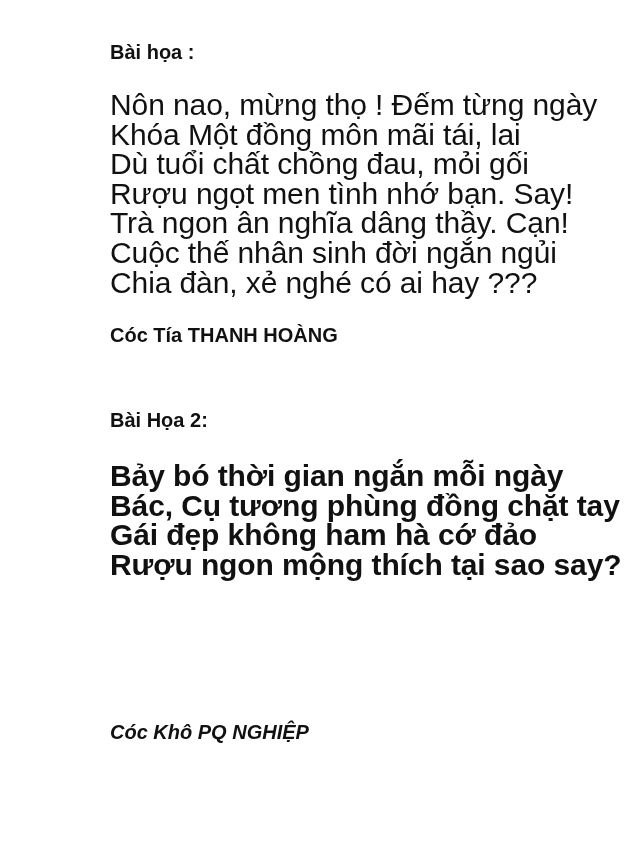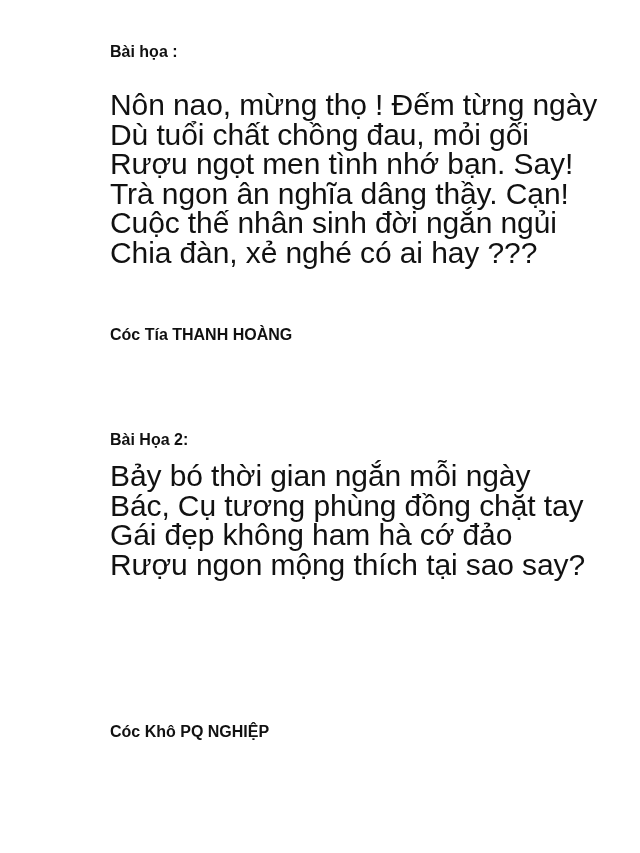--- a/index.html
+++ b/index.html
@@ -15,52 +15,53 @@
       font-family: "Liberation Sans", sans-serif;
       color: #111111;
     }
     .block {
       position: absolute;
       left: 110px;
       white-space: nowrap;
     }
     .heading {
       font-weight: bold;
-      font-size: 16px;
+      font-size: 20px;
       line-height: 24px;
     }
     .poem {
       font-size: 30px;
       line-height: 29.6px;
       letter-spacing: -0.1px;
     }
     .poem div { height: 29.6px; }
   </style>
 </head>
 <body>
 
 <div>
 
   <div class="block heading" style="top:40px;">Bài họa :</div>
 
   <div class="block poem" style="top:90px;">
     <div>Nôn nao, mừng thọ ! Đếm từng ngày</div>
+    <div>Khóa Một đồng môn mãi tái, lai</div>
     <div>Dù tuổi chất chồng đau, mỏi gối</div>
     <div>Rượu ngọt men tình nhớ bạn. Say!</div>
     <div>Trà ngon ân nghĩa dâng thầy. Cạn!</div>
     <div>Cuộc thế nhân sinh đời ngắn ngủi</div>
     <div>Chia đàn, xẻ nghé có ai hay ???</div>
   </div>
 
   <div class="block heading" style="top:323px;">Cóc Tía THANH HOÀNG</div>
 
-  <div class="block heading" style="top:408px;margin-top:20px;">Bài Họa 2:</div>
+  <div class="block heading" style="top:408px;">Bài Họa 2:</div>
 
-  <div class="block poem" style="top:461px;">
+  <div class="block poem" style="top:461px;font-weight:bold;">
     <div>Bảy bó thời gian ngắn mỗi ngày</div>
     <div>Bác, Cụ tương phùng đồng chặt tay</div>
     <div>Gái đẹp không ham hà cớ đảo</div>
     <div>Rượu ngon mộng thích tại sao say?</div>
   </div>
 
-  <div class="block heading" style="top:720px;">Cóc Khô PQ NGHIỆP</div>
+  <div class="block heading" style="top:720px;font-style:italic;">Cóc Khô PQ NGHIỆP</div>
 
 </div>
 
 </body></html>

